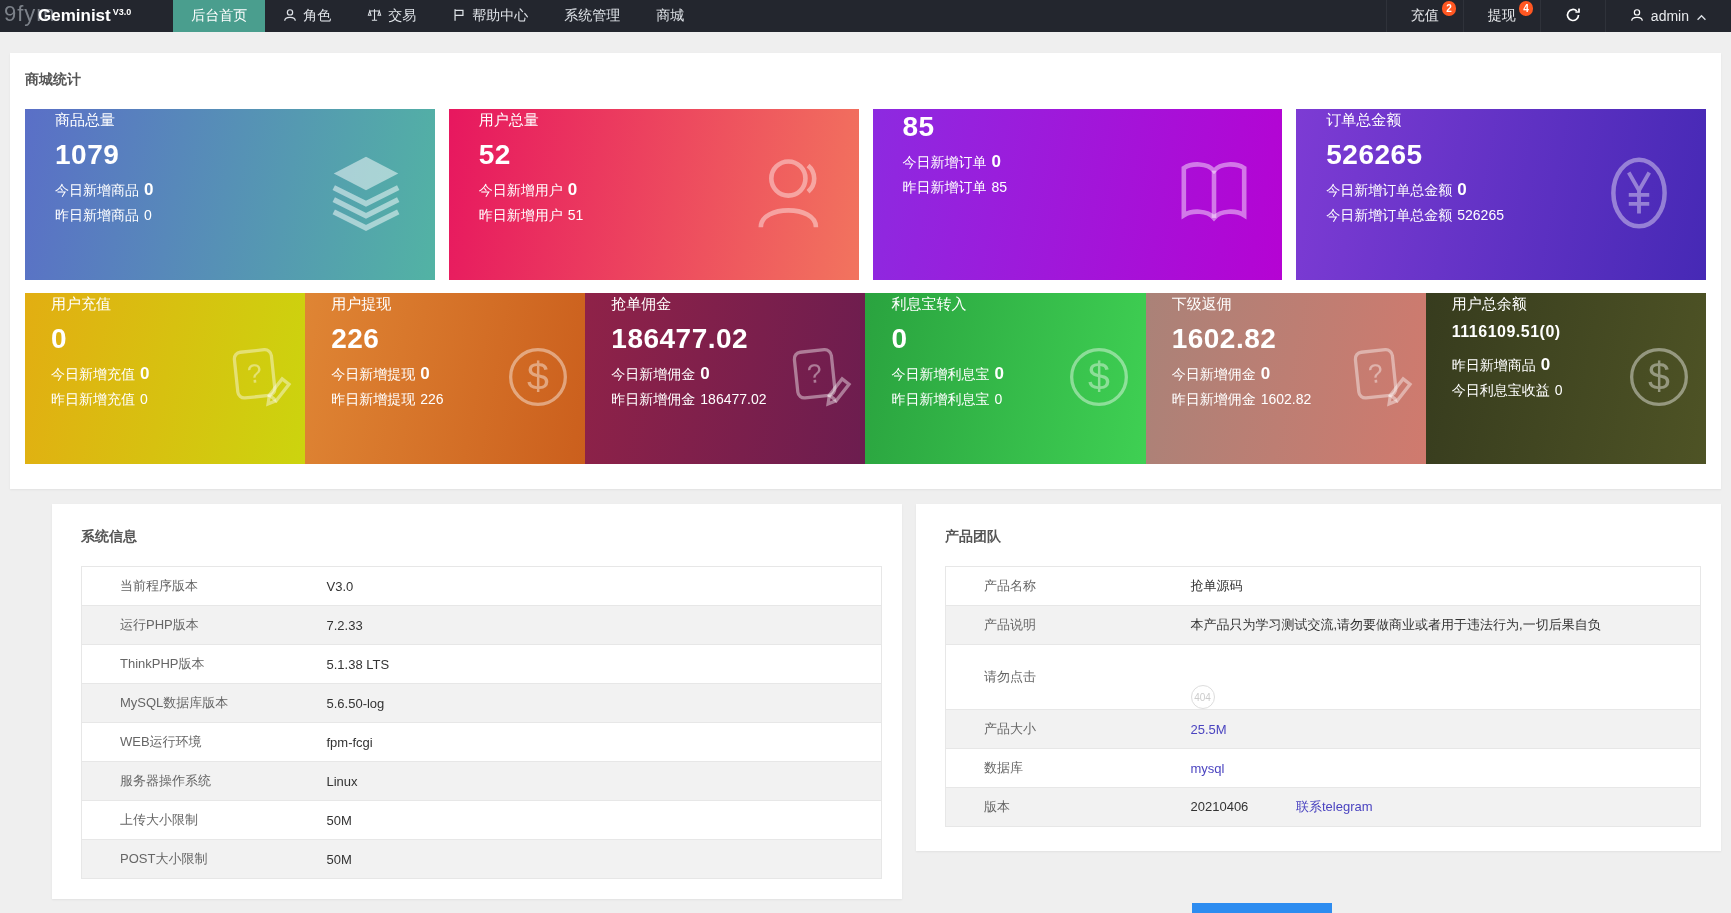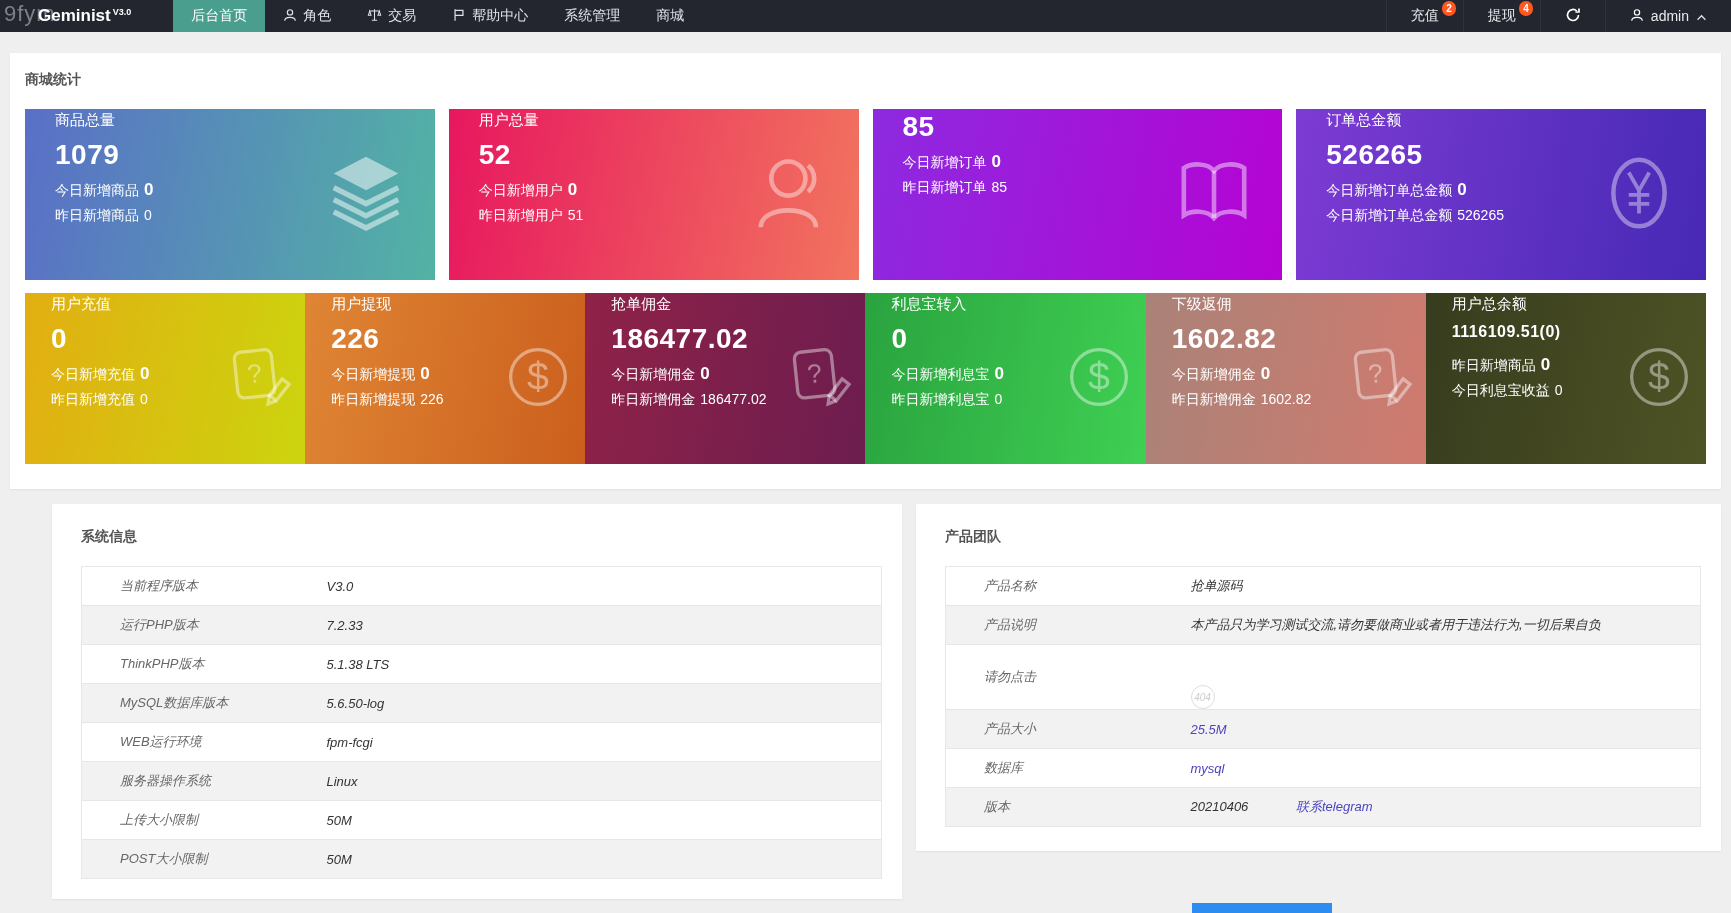--- a/index.html
+++ b/index.html
@@ -35,21 +35,21 @@
   .sc-value.small { font-size:16px; margin:6px 0 14px; }
   .sc-line { font-size:14px; margin-bottom:7px; }
   .sc-line b { font-size:17px; margin-left:5px; }
   .sc-line .v { margin-left:5px; }
   .sc-icon { position:absolute; right:26px; top:50%; transform:translateY(-50%); }
   .cards-row2 .sc-icon { right:12px; }
   
   .bottom { display:flex; gap:14px; margin:0 10px; align-items:flex-start; }
   .panel-sys  { width:850px; padding:24px 20px 20px 29px;margin-left:42px; }
   .panel-prod { flex:1;      padding:24px 20px 24px 29px; }
-  .info-table { width:100%; border-collapse:collapse; margin-top:20px; font-size:13px; border:1px solid #e7e7e7;font-style:italic; }
+  .info-table { width:100%; border-collapse:collapse; margin-top:20px; font-size:13px; border:1px solid #e7e7e7; }
   .info-table td { height:39px; border-bottom:1px solid #e7e7e7; }
   .info-table tr:last-child td { border-bottom:none; }
   .info-table tr:nth-child(even) { background:#f2f2f2; }
   .info-table td.lbl { width:245px; padding-left:38px; color:#666; }
   .info-table td.val { color:#333; padding-right:12px; }
   .link { color:#4b44c0; text-decoration:none; cursor:pointer; }
   .link-extra { margin-left:44px; }
   .circle-404 { display:inline-block; width:24px; height:24px; border:1px solid #ddd; border-radius:50%; color:#ccc; font-size:10px; line-height:23px; text-align:center;margin-top:40px; }
   .blue-bar { position:absolute; left:1192px; bottom:0; width:140px; height:10px; background:#2d8cf0; }
 </style>

